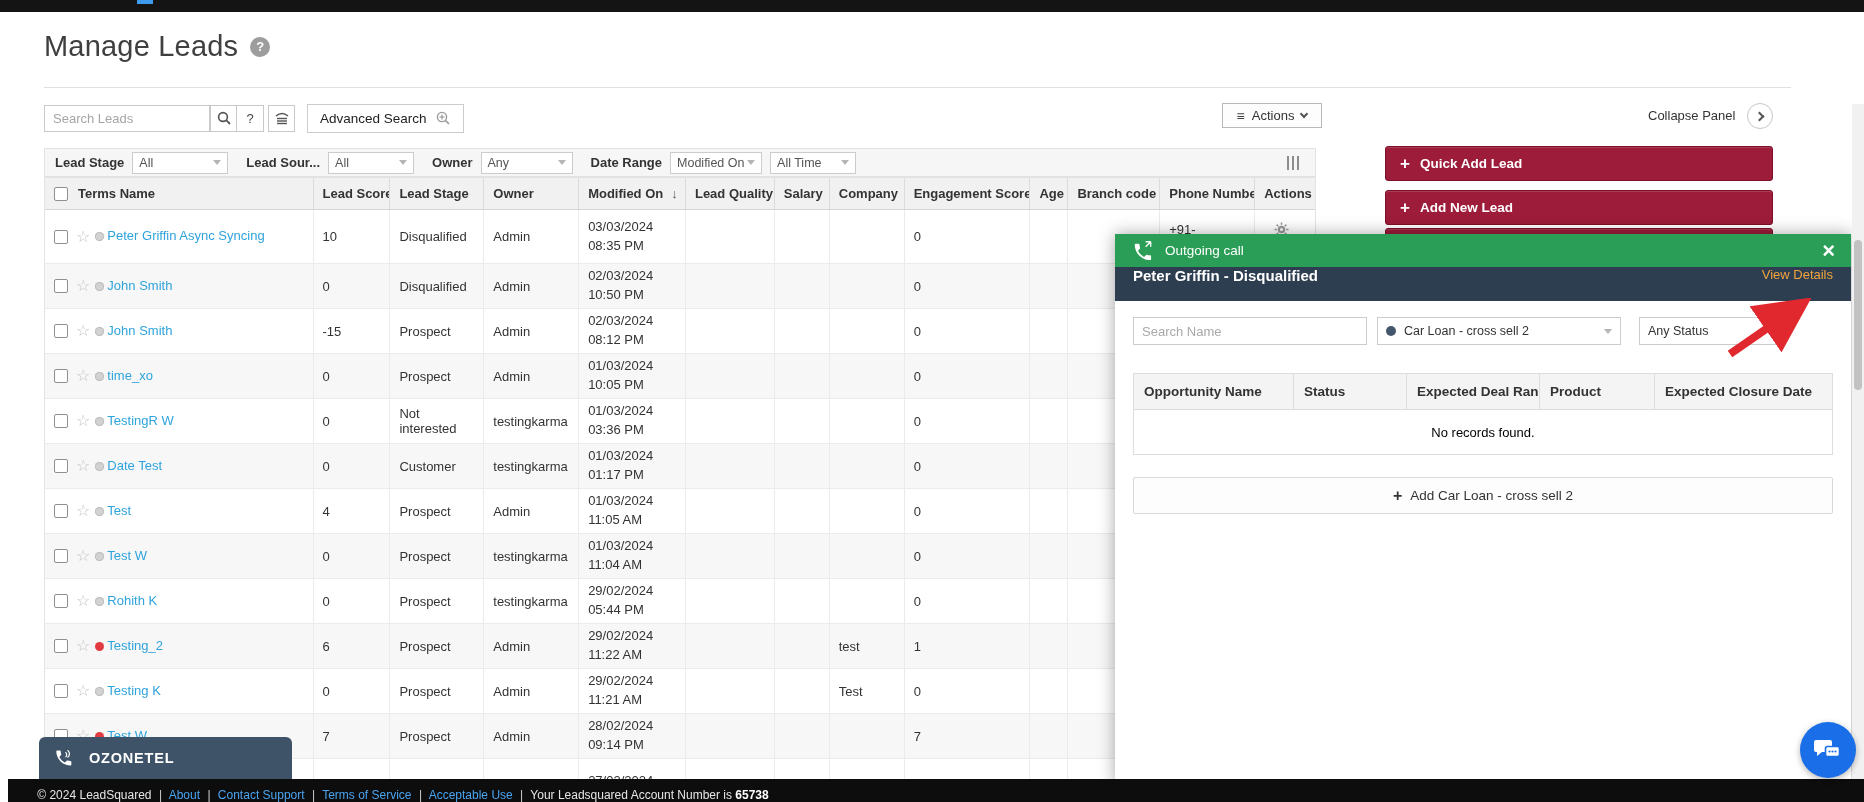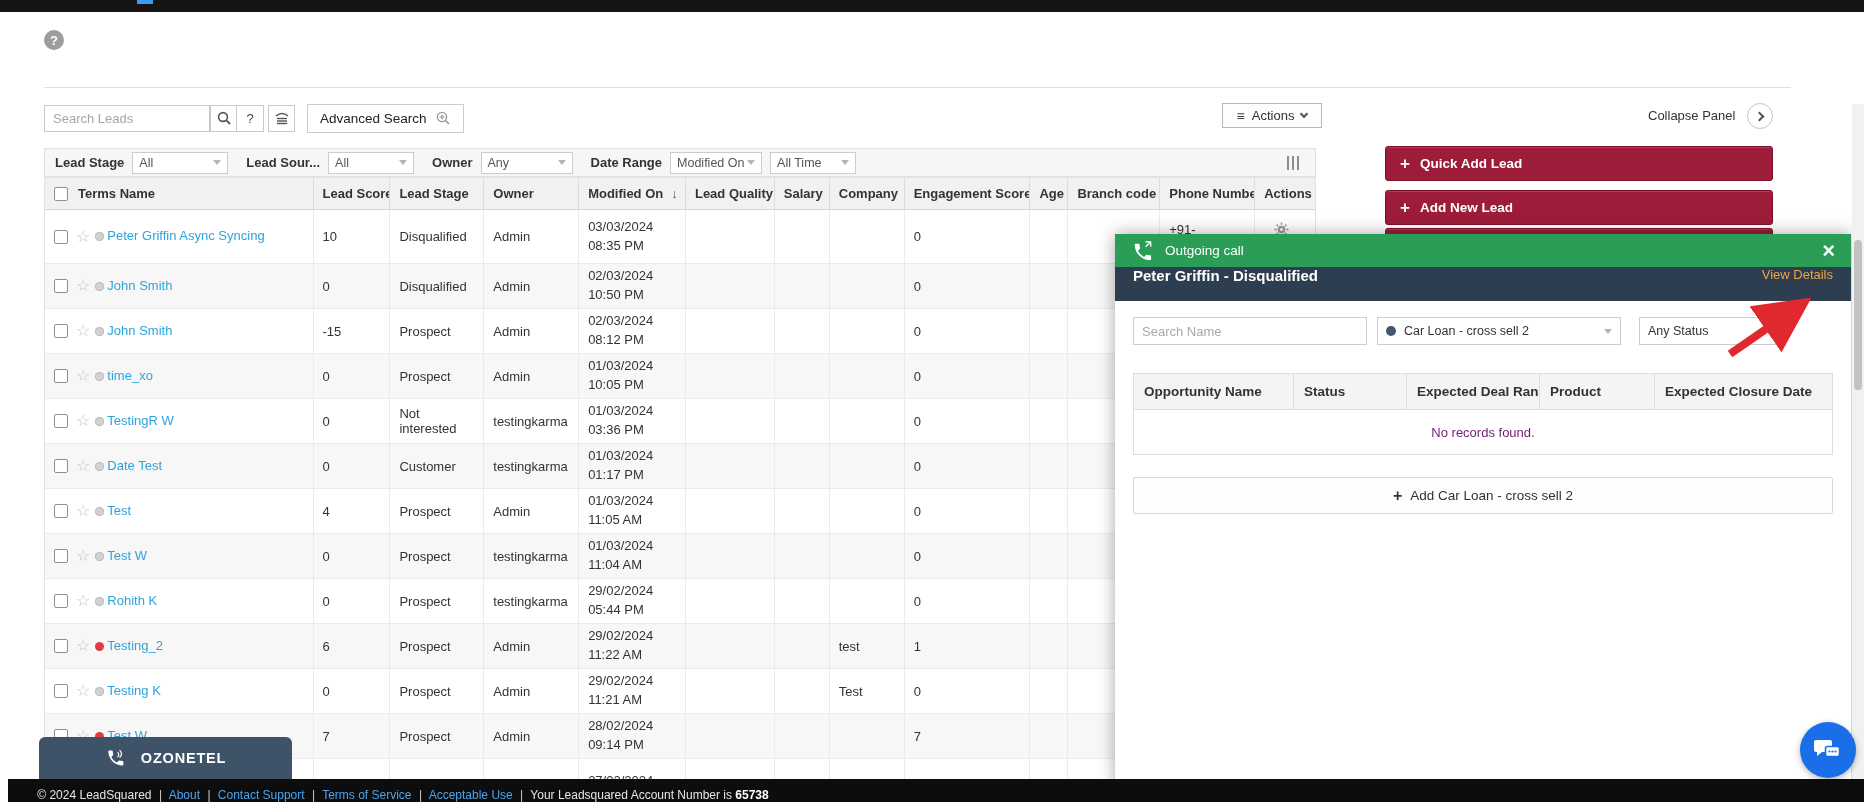--- a/index.html
+++ b/index.html
@@ -107,31 +107,31 @@
     padding:0 8px; font-size:12.5px; color:#333; cursor:pointer; gap:8px; }
   .sel-dot { width:10px; height:10px; border-radius:50%; background:#44566b; flex:none; }
   .sel-caret { margin-left:auto; width:0; height:0; border-left:4px solid transparent;
     border-right:4px solid transparent; border-top:5px solid #b5b5b5; }
   .opp-table { margin-top:28px; border:1px solid #ddd; }
   .opp-thead { display:flex; height:36px; background:#f4f4f4; border-bottom:1px solid #ddd; }
   .opp-th { display:flex; align-items:center; padding:0 10px; font-size:13.5px; font-weight:bold;
     color:#333; border-right:1px solid #ddd; white-space:nowrap; overflow:hidden; }
   .opp-th:last-child { border-right:none; }
   .o0{width:160px}.o1{width:113px}.o2{width:133px}.o3{width:115px}.o4{width:177px}
-  .opp-empty { height:44px; display:flex; align-items:center; justify-content:center; font-size:13px; color:#701a75; }
+  .opp-empty { height:44px; display:flex; align-items:center; justify-content:center; font-size:13px; color:#000000; }
   .opp-add-btn { margin-top:22px; height:37px; border:1px solid #d8d8d8; border-radius:2px; background:#fdfdfd;
     display:flex; align-items:center; justify-content:center; gap:8px; font-size:13.5px; color:#333; cursor:pointer; }
   .opp-add-btn .plus { font-weight:bold; font-size:16px; }
 
   
   .arrow-svg { position:absolute; left:1716px; top:298px; pointer-events:none; z-index:30; }
 
   
   .ozonetel { position:absolute; left:39px; top:737px; width:253px; height:42px; background:#3e5368;
-    border-radius:6px 6px 0 0; display:flex; align-items:center; gap:16px; padding:0 14px; z-index:20;justify-content:center; }
+    border-radius:6px 6px 0 0; display:flex; align-items:center; gap:16px; padding:0 14px; z-index:20; }
   .ozonetel .oz-label { color:#fff; font-size:14.5px; font-weight:bold; letter-spacing:.8px; }
 
   
   .footer { position:absolute; left:8px; top:779px; width:1864px; height:23px; background:#0d0d0d; z-index:25;
     display:flex; align-items:flex-end; }
   .footer-inner { width:790px; text-align:center; font-size:12px; color:#e6e6e6; white-space:nowrap; }
   .footer a { color:#4aa4f0; text-decoration:none; cursor:pointer; }
   .footer .sep { color:#cfcfcf; margin:0 4px; }
   .footer .acct { font-weight:bold; color:#fff; }
 
@@ -145,20 +145,21 @@
   .scroll-thumb { position:absolute; left:1854px; top:240px; width:8px; height:150px; background:#c2c2c2; border-radius:4px; z-index:6; cursor:grab; }
 </style>
 </head>
 <body>
 
 <div class="topbar">
   <span class="bluedash"></span>
 </div>
 
 <div class="page-title-row">
+  <span class="page-title">Manage Leads</span>
   <span class="help-circ">?</span>
 </div>
 <div class="title-divider"></div>
 
 <div class="search-row">
   <input class="search-input" placeholder="Search Leads" style="">
   <span class="tb-btn">
     <svg width="14" height="14" viewBox="0 0 14 14">
         <circle cx="6" cy="6" r="4.4" fill="none" stroke="#555" stroke-width="1.6"></circle>
         <line x1="9.4" y1="9.4" x2="13" y2="13" stroke="#555" stroke-width="1.8"></line>

